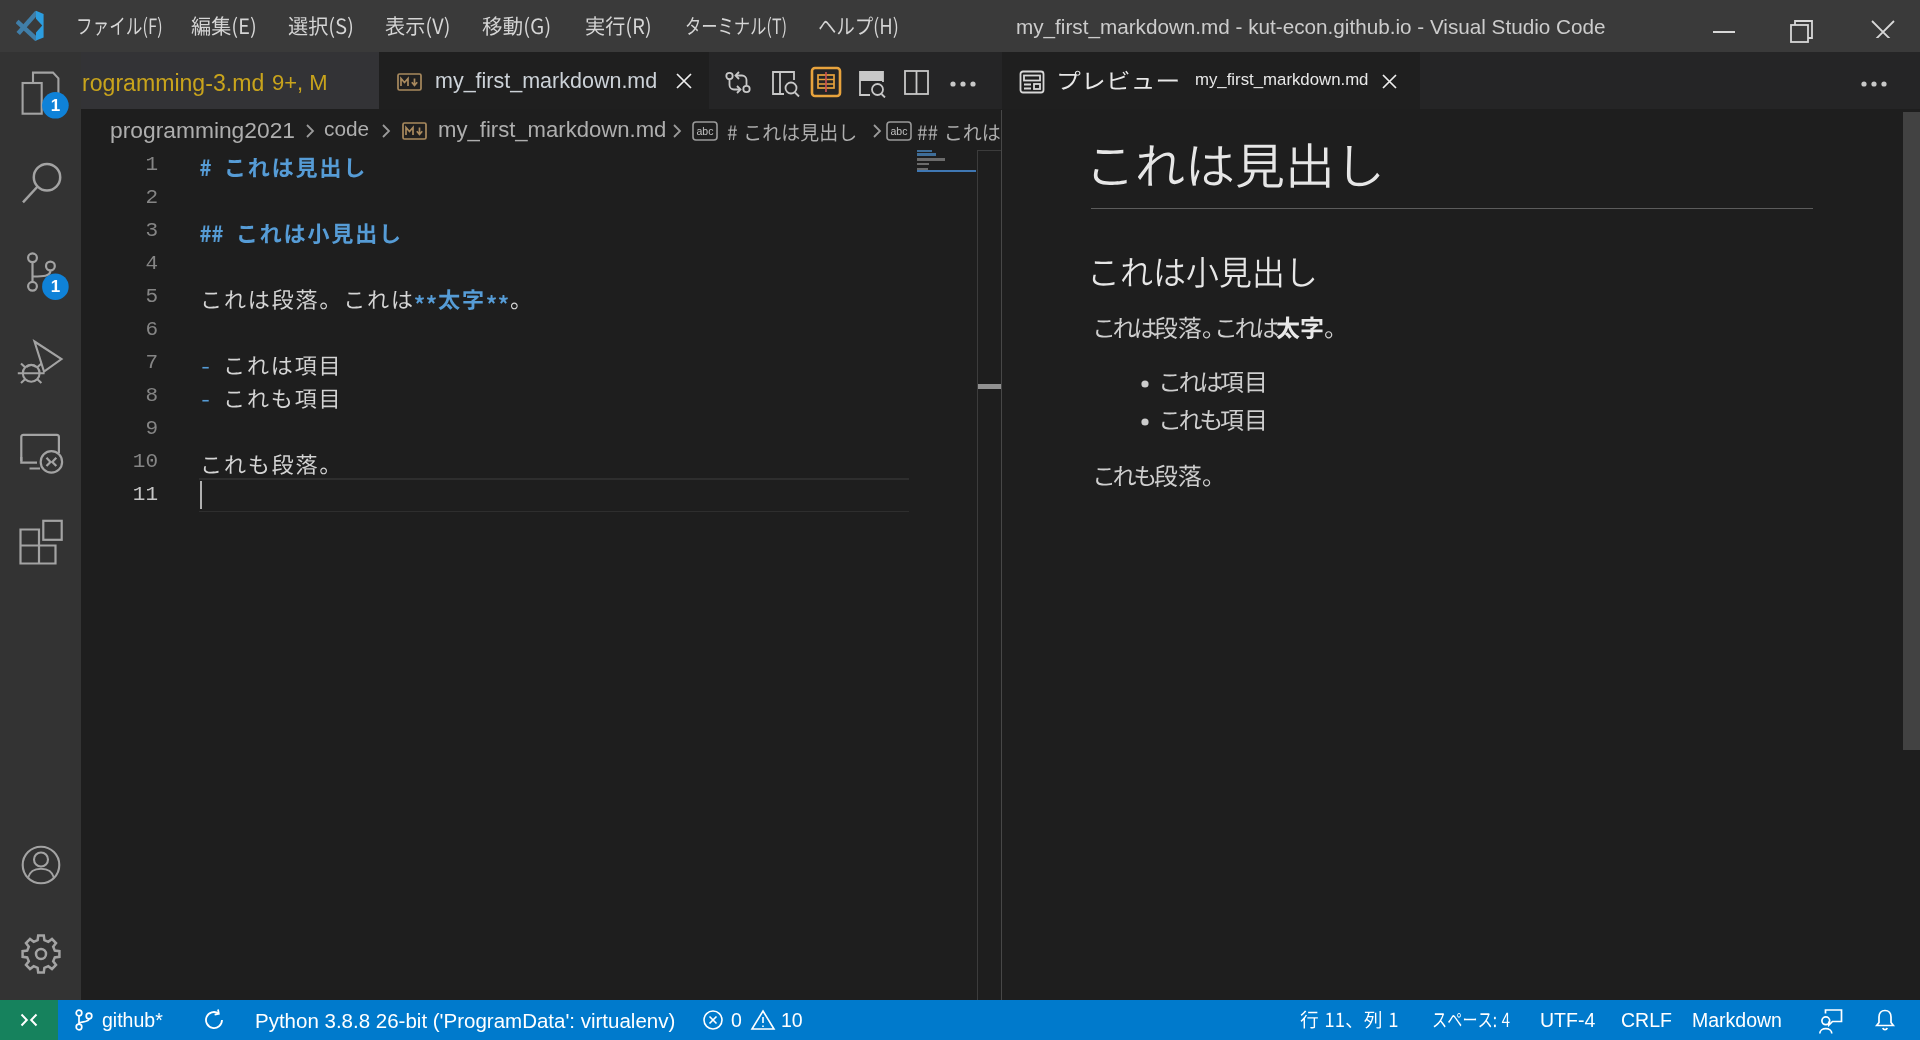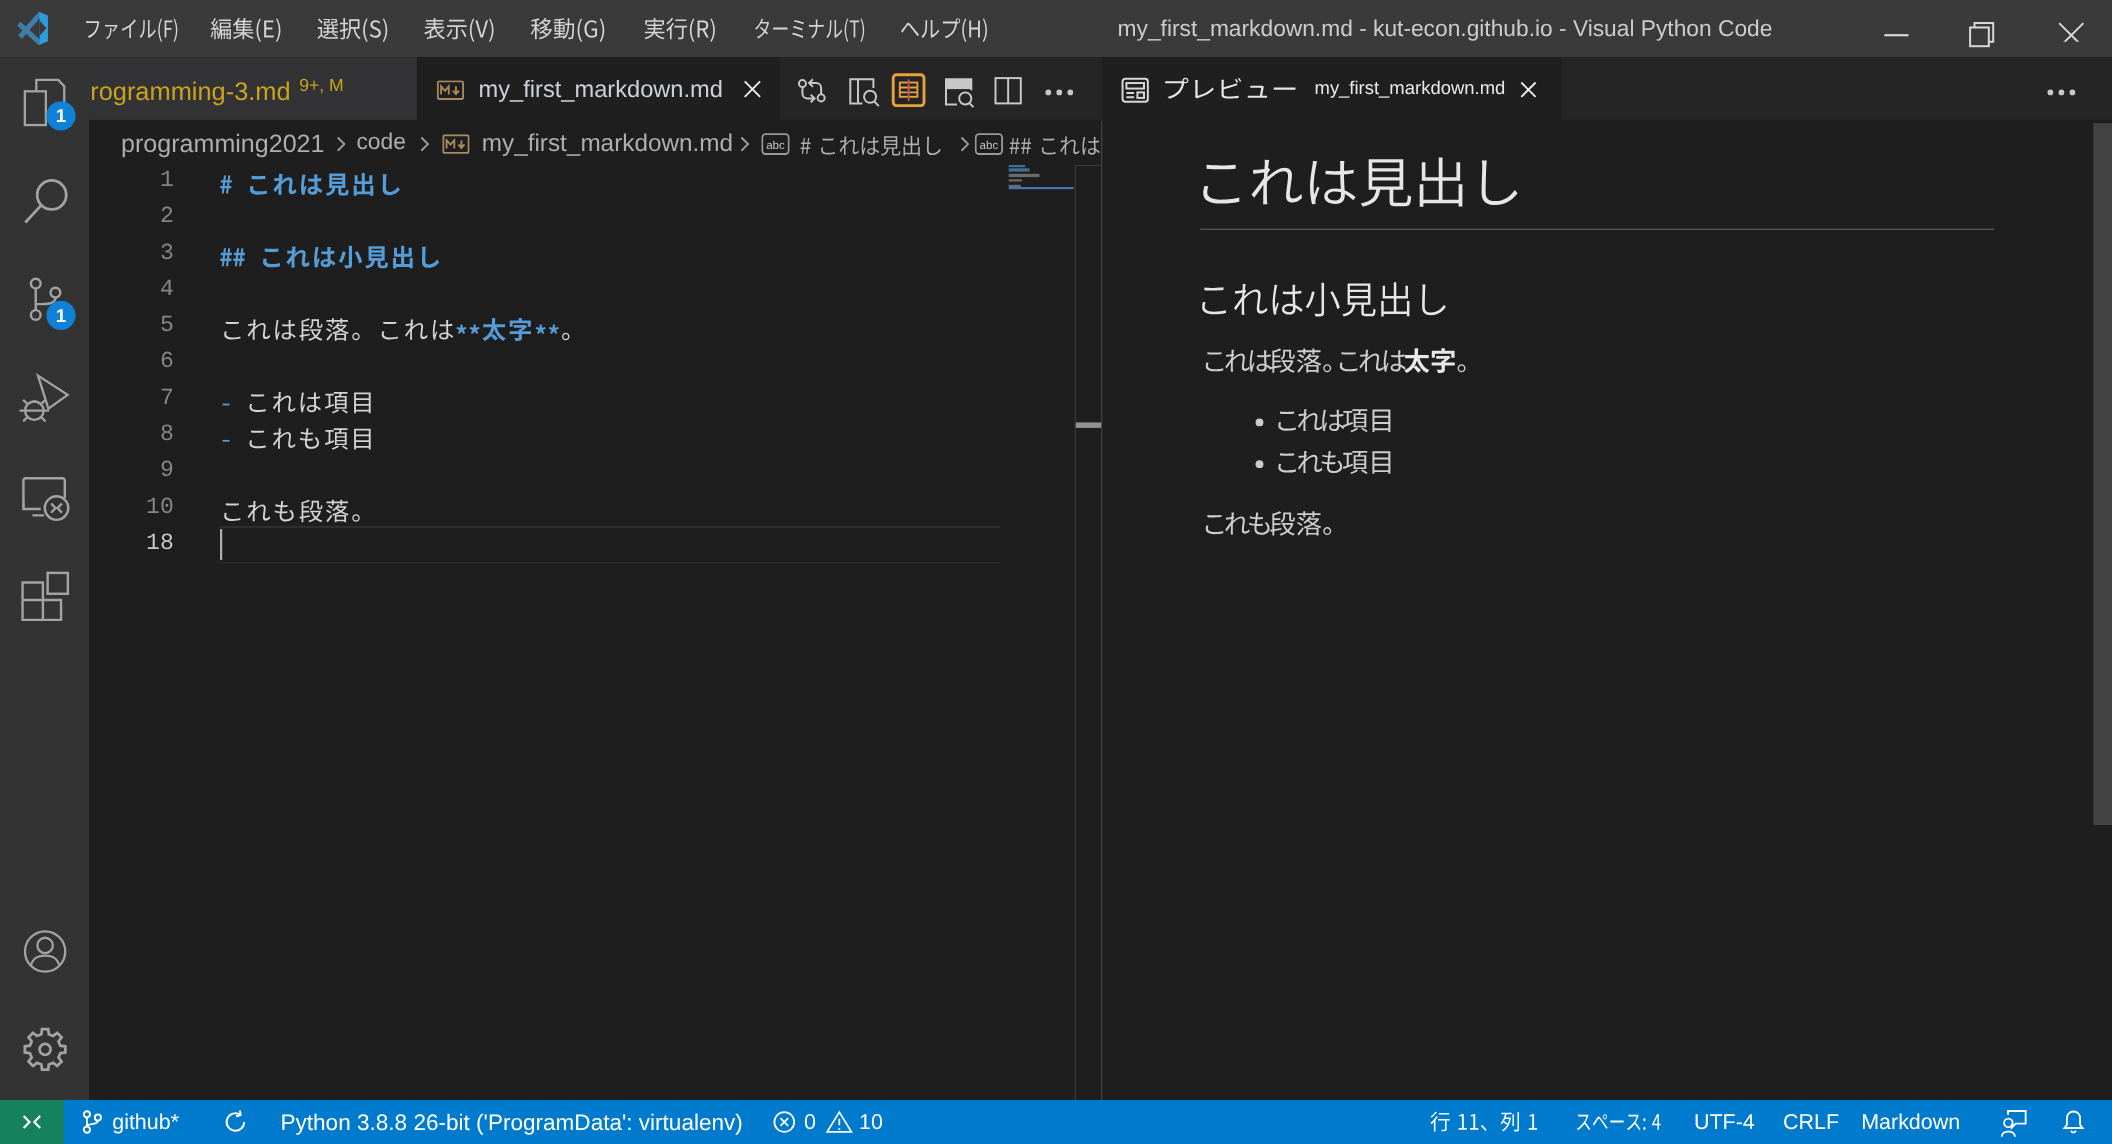--- a/index.html
+++ b/index.html
@@ -106,21 +106,21 @@
 <div style="position:absolute;left:978px;top:384px;width:23px;height:5px;background:#919191"></div>
 <div style="position:absolute;left:1903px;top:112px;width:17px;height:638px;background:#424242"></div>
 <svg style="position:absolute;left:16px;top:10px;" width="28" height="31" viewBox="0 0 28 31">
     <g stroke="#407ea8" stroke-width="4.6">
       <path d="M1 11.4 L21 29.6"></path>
       <path d="M2.2 23.6 L21 2.2"></path>
     </g>
     <path d="M20 0.8 L27.6 4 V27.5 L20 30.6 Z" fill="#2c9ddf"></path>
     <path d="M20 8.7 L26.2 15.6 L20 22.4 Z" fill="#3a3a3a"></path>
   </svg>
-<div style="position:absolute;left:1016px;top:15px;font-family:'Liberation Sans',sans-serif;font-size:20.7px;font-weight:400;color:#cccccc;white-space:pre;">my_first_markdown.md - kut-econ.github.io - Visual Python Code</div>
+<div style="position:absolute;left:1016px;top:15px;font-family:'Liberation Sans',sans-serif;font-size:20.7px;font-weight:400;color:#cccccc;white-space:pre;">my_first_markdown.md - kut-econ.github.io - Visual Studio Code</div>
 <svg style="position:absolute;left:1704px;top:14px;" width="40" height="24" viewBox="0 0 40 24">
     <rect x="9" y="17" width="22" height="2" fill="#d8d8d8"></rect>
   </svg>
 <svg style="position:absolute;left:1786px;top:18px;" width="36" height="28" viewBox="0 0 36 28">
     <g fill="none" stroke="#d8d8d8" stroke-width="1.8">
       <rect x="5" y="7" width="17" height="17"></rect>
       <path d="M9 7 V3 H26 V20 H22"></path>
     </g>
   </svg>
 <svg style="position:absolute;left:1864px;top:14px;" width="40" height="24" viewBox="0 0 40 24">
@@ -183,21 +183,21 @@
       <circle cx="23" cy="23" r="18.3"></circle>
       <circle cx="23" cy="17.5" r="7"></circle>
       <path d="M10 36 C12 28.5 16.5 26.7 23 26.7 C29.5 26.7 34 28.5 36 36"></path>
     </g>
   </svg>
 <svg style="position:absolute;left:18px;top:932px;" width="48" height="48" viewBox="0 0 48 48">
     <path d="M41.4 19.2 L41.4 24.8L36.8 25.4 L35.2 29.3L38.0 33.0 L34.0 37.0L30.3 34.2 L26.4 35.8L25.8 40.4 L20.2 40.4L19.6 35.8 L15.7 34.2L12.0 37.0 L8.0 33.0L10.8 29.3 L9.2 25.4L4.6 24.8 L4.6 19.2L9.2 18.6 L10.8 14.7L8.0 11.0 L12.0 7.0L15.7 9.8 L19.6 8.2L20.2 3.6 L25.8 3.6L26.4 8.2 L30.3 9.8L34.0 7.0 L38.0 11.0L35.2 14.7 L36.8 18.6Z" fill="none" stroke="#a3a3a3" stroke-width="2.5"></path>
     <circle cx="23" cy="22" r="5" fill="none" stroke="#a3a3a3" stroke-width="2.5"></circle>
   </svg>
 <div style="position:absolute;left:82px;top:70px;font-family:'Liberation Sans',sans-serif;font-size:23.1px;font-weight:400;color:#c9a41c;white-space:pre;">rogramming-3.md</div>
-<div style="position:absolute;left:272px;top:70px;font-family:'Liberation Sans',sans-serif;font-size:16px;font-weight:400;color:#c9a41c;white-space:pre;">9+, M</div>
+<div style="position:absolute;left:272px;top:70px;font-family:'Liberation Sans',sans-serif;font-size:22px;font-weight:400;color:#c9a41c;white-space:pre;">9+, M</div>
 <svg style="position:absolute;left:397px;top:73px;" width="25" height="18" viewBox="0 0 25 18">
     <g stroke="#a98a5e" fill="none" stroke-width="1.7">
       <rect x="1" y="1" width="23" height="16" rx="1.5"></rect>
       <path d="M4 13 V5.5 L7.5 9.5 L11 5.5 V13 M17.5 5.5 V11 M14.8 9.3 L17.5 12.5 L20.2 9.3"></path>
     </g>
   </svg>
 <div style="position:absolute;left:435px;top:69px;font-family:'Liberation Sans',sans-serif;font-size:21.5px;font-weight:400;color:#ccd2d8;white-space:pre;">my_first_markdown.md</div>
 <svg style="position:absolute;left:673px;top:70px;" width="22" height="22" viewBox="0 0 22 22">
     <g stroke="#eeeeee" stroke-width="1.7">
       <path d="M4 4 L18 18 M18 4 L4 18"></path>
@@ -305,21 +305,21 @@
 <div style="position:absolute;left:118px;top:153.0px;font-family:'Liberation Mono',sans-serif;font-size:21px;font-weight:400;color:#858585;white-space:pre;width:40px;text-align:right;"> 1</div>
 <div style="position:absolute;left:118px;top:186.0px;font-family:'Liberation Mono',sans-serif;font-size:21px;font-weight:400;color:#858585;white-space:pre;width:40px;text-align:right;"> 2</div>
 <div style="position:absolute;left:118px;top:219.0px;font-family:'Liberation Mono',sans-serif;font-size:21px;font-weight:400;color:#858585;white-space:pre;width:40px;text-align:right;"> 3</div>
 <div style="position:absolute;left:118px;top:252.0px;font-family:'Liberation Mono',sans-serif;font-size:21px;font-weight:400;color:#858585;white-space:pre;width:40px;text-align:right;"> 4</div>
 <div style="position:absolute;left:118px;top:285.0px;font-family:'Liberation Mono',sans-serif;font-size:21px;font-weight:400;color:#858585;white-space:pre;width:40px;text-align:right;"> 5</div>
 <div style="position:absolute;left:118px;top:318.0px;font-family:'Liberation Mono',sans-serif;font-size:21px;font-weight:400;color:#858585;white-space:pre;width:40px;text-align:right;"> 6</div>
 <div style="position:absolute;left:118px;top:351.0px;font-family:'Liberation Mono',sans-serif;font-size:21px;font-weight:400;color:#858585;white-space:pre;width:40px;text-align:right;"> 7</div>
 <div style="position:absolute;left:118px;top:384.0px;font-family:'Liberation Mono',sans-serif;font-size:21px;font-weight:400;color:#858585;white-space:pre;width:40px;text-align:right;"> 8</div>
 <div style="position:absolute;left:118px;top:417.0px;font-family:'Liberation Mono',sans-serif;font-size:21px;font-weight:400;color:#858585;white-space:pre;width:40px;text-align:right;"> 9</div>
 <div style="position:absolute;left:118px;top:450.0px;font-family:'Liberation Mono',sans-serif;font-size:21px;font-weight:400;color:#858585;white-space:pre;width:40px;text-align:right;">10</div>
-<div style="position:absolute;left:118px;top:483.0px;font-family:'Liberation Mono',sans-serif;font-size:21px;font-weight:400;color:#c6c6c6;white-space:pre;width:40px;text-align:right;">18</div>
+<div style="position:absolute;left:118px;top:483.0px;font-family:'Liberation Mono',sans-serif;font-size:21px;font-weight:400;color:#c6c6c6;white-space:pre;width:40px;text-align:right;">11</div>
 <div style="position:absolute;left:199px;top:478px;width:710px;height:1.5px;background:#2e2e2e"></div>
 <div style="position:absolute;left:199px;top:510.5px;width:710px;height:1.5px;background:#2e2e2e"></div>
 <div style="position:absolute;left:199.5px;top:481px;width:2px;height:28px;background:#b0b0b0"></div>
 <div style="position:absolute;left:916.5px;top:149.8px;width:15px;height:2.4px;background:#3f6e99"></div>
 <div style="position:absolute;left:916.5px;top:153.4px;width:19px;height:2.4px;background:#3f6e99"></div>
 <div style="position:absolute;left:916.5px;top:158.2px;width:28px;height:2.4px;background:#6b6b6b"></div>
 <div style="position:absolute;left:916.5px;top:162.9px;width:12px;height:2.4px;background:#6b6b6b"></div>
 <div style="position:absolute;left:916.5px;top:167.6px;width:11px;height:2.4px;background:#6b6b6b"></div>
 <div style="position:absolute;left:916.5px;top:170.3px;width:59px;height:1.8px;background:#3f77b3"></div>
 <div style="position:absolute;left:1091px;top:207.5px;width:722px;height:1.2px;background:#5c5c5c"></div>

